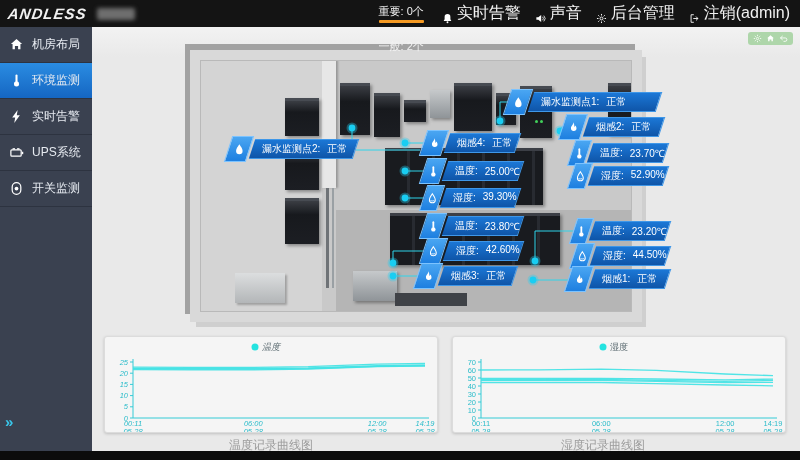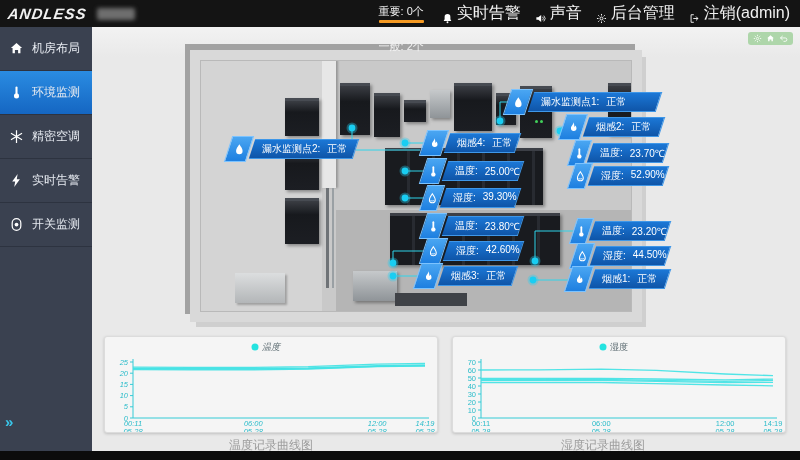--- a/index.html
+++ b/index.html
@@ -17,21 +17,21 @@
   .tb-spacer { flex:1; }
   .alarm-group { display:flex; align-items:center; gap:16px; margin-right:18px;flex-direction:column; }
   .alarm-item { font-size:11px; position:relative; padding-bottom:4px; white-space:nowrap; }
   .alarm-item .bar { position:absolute; left:0; right:0; bottom:0; height:3px; border-radius:1px; }
   .tb-buttons { display:flex; align-items:center; gap:14px; margin-right:10px; }
   .tb-btn { display:flex; align-items:flex-end; gap:4px; font-size:16px; cursor:pointer; white-space:nowrap; }
   .tb-btn svg { width:11px; height:11px; }
 
   
   #sidebar { position:absolute; left:0; top:27px; width:92px; height:424px; background:#3a4150; z-index:55; }
-  .side-item { height:44px; display:flex; align-items:center; border-bottom:1px solid #2d3340;
+  .side-item { height:36px; display:flex; align-items:center; border-bottom:1px solid #2d3340;
     color:#e6eaf0; font-size:12px; cursor:pointer; }
   .side-item .ic { width:32px; display:flex; justify-content:center; }
   .side-item .ic svg { width:15px; height:15px; }
   .side-item.active { background:linear-gradient(180deg,#2a8ce2,#1566c2); }
   .collapse-handle { position:absolute; left:5px; top:386px; color:#39c6ea; font-size:15px;
     font-weight:bold; cursor:pointer; letter-spacing:-2px; }
 
   
   #main { position:absolute; left:92px; top:27px; width:708px; height:424px;
     background:linear-gradient(180deg,#f2f2f2 0,#e9e9e9 30px,#e9e9e9); }
@@ -151,33 +151,36 @@
           <span class="ic">
             <svg viewBox="0 0 16 16">
               <rect x="6.9" y="1.6" width="2.2" height="8.2" rx="1.1" fill="#fff"></rect>
               <circle cx="8" cy="11.6" r="2.7" fill="#fff"></circle>
             </svg>
           </span>
           <span>环境监测</span>
         </div>
         <div class="side-item">
           <span class="ic">
-            <svg viewBox="0 0 16 16" stroke="#fff" stroke-width="1.3" fill="none">
-              <path d="M8 1.2v13.6M2.1 4.6l11.8 6.8M13.9 4.6 2.1 11.4"></path>
-            </svg>
-          </span>
-          <span>精密空调</span>
+            <svg viewBox="0 0 16 16">
+              <path fill="#fff" d="M9.2 1 3.4 9h3.2l-1 6 6-8.4H8.3z"></path>
+            </svg>
+          </span>
+          <span>实时告警</span>
         </div>
         <div class="side-item">
           <span class="ic">
             <svg viewBox="0 0 16 16">
-              <path fill="#fff" d="M9.2 1 3.4 9h3.2l-1 6 6-8.4H8.3z"></path>
-            </svg>
-          </span>
-          <span>实时告警</span>
+              <rect x="2" y="5.2" width="11" height="6.6" rx="1" fill="none" stroke="#fff" stroke-width="1.3"></rect>
+              <rect x="13.6" y="7.2" width="1.6" height="2.6" fill="#fff"></rect>
+              <rect x="3.8" y="3.4" width="2.6" height="1.4" fill="#fff"></rect>
+              <rect x="8.6" y="3.4" width="2.6" height="1.4" fill="#fff"></rect>
+            </svg>
+          </span>
+          <span>UPS系统</span>
         </div>
         <div class="side-item">
           <span class="ic">
             <svg viewBox="0 0 16 16">
               <rect x="3.4" y="1.8" width="9.2" height="12.4" rx="4.6" fill="none" stroke="#fff" stroke-width="1.3"></rect>
               <circle cx="8" cy="8" r="2" fill="#fff"></circle>
             </svg>
           </span>
           <span>开关监测</span>
         </div>

